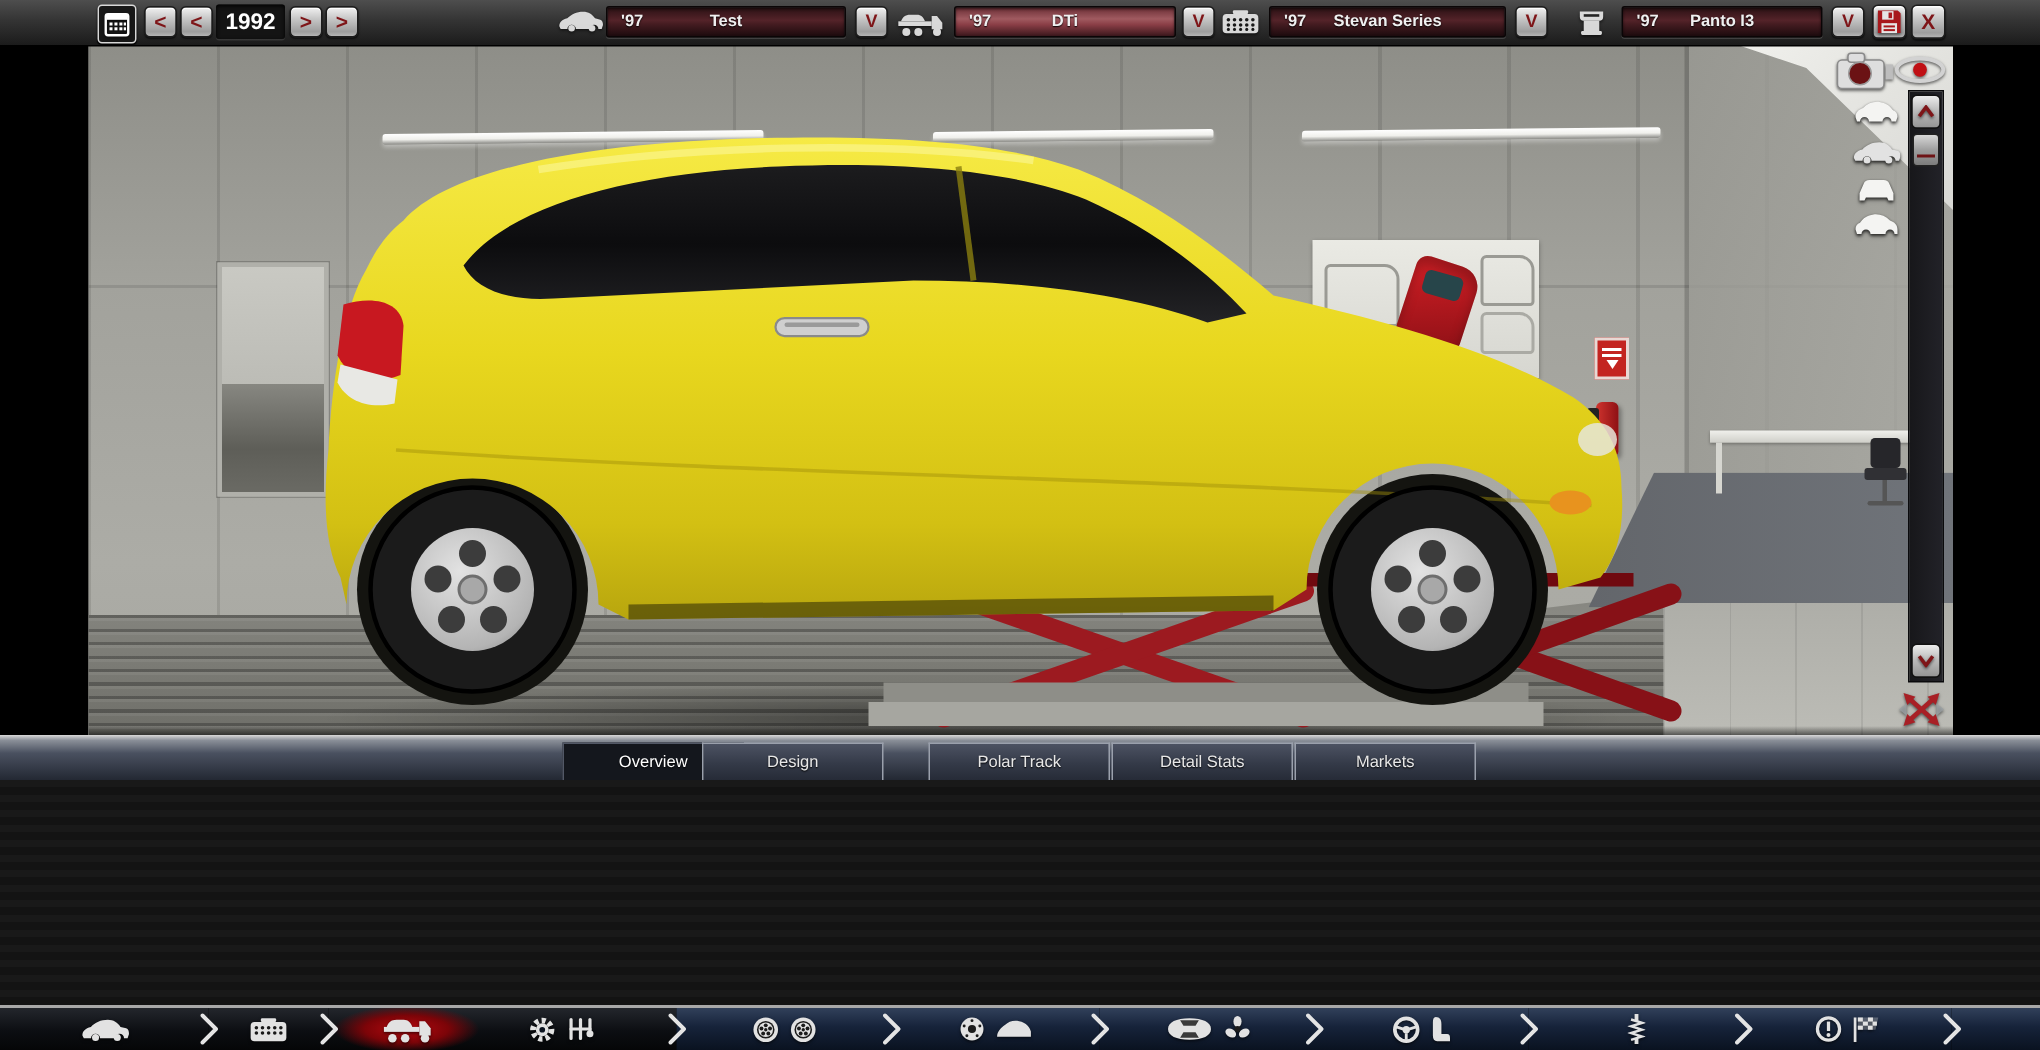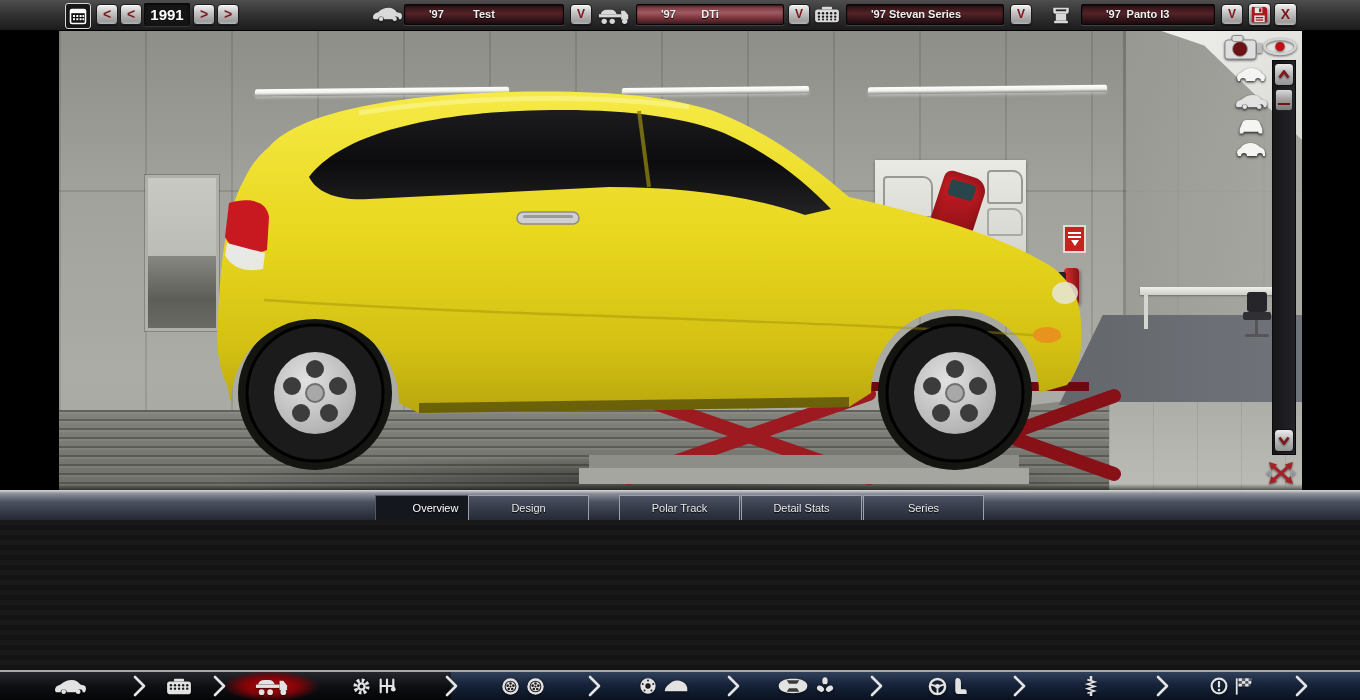--- a/index.html
+++ b/index.html
@@ -17,21 +17,21 @@
   #cal-btn{position:absolute;left:65px;top:3px;width:24px;height:24px;background:#181818;
     border:1px solid #d8d8d8;border-radius:3px;box-shadow:0 1px 1px #000;display:flex;align-items:center;justify-content:center;}
   #year-box{position:absolute;left:144px;top:3px;width:46px;height:23px;background:#141414;
     border-radius:2px;color:#fff;font-size:15px;font-weight:bold;text-align:center;line-height:23px;
     box-shadow:inset 0 1px 3px #000,0 1px 0 rgba(255,255,255,.1);}
   .sel-icon{position:absolute;top:6px;opacity:.95;}
   .sel-field{position:absolute;top:4px;height:21px;box-sizing:border-box;border:1px solid #0a0506;border-radius:2px;
     background:linear-gradient(180deg,#2a1114 0%,#542329 45%,#431b20 60%,#1d0b0e 100%);
     box-shadow:0 1px 0 rgba(255,255,255,.14),inset 0 1px 2px rgba(0,0,0,.6);color:#f0f0f0;font-size:11px;font-weight:bold;}
   .sel-field.selected{background:linear-gradient(180deg,#6a2e35 0%,#a05a60 40%,#8a3e46 60%,#3c181d 100%);}
-  .sel-year{position:absolute;left:24px;top:0;line-height:19px;text-shadow:0 1px 1px #000;text-align:right;}
+  .sel-year{position:absolute;left:9px;top:0;line-height:19px;text-shadow:0 1px 1px #000;text-align:right;}
   .sel-name{position:absolute;left:0;right:0;top:0;text-align:center;line-height:19px;text-shadow:0 1px 1px #000;}
   .vbtn{width:22px;height:21px;top:4px;font-size:12px;line-height:19px;}
   #save-btn{left:1248px;top:3px;width:23px;height:23px;display:flex;align-items:center;justify-content:center;}
   #close-btn{left:1274px;top:3px;width:23px;height:23px;font-size:14px;line-height:21px;}
 
   
   #viewport{position:absolute;left:59px;top:30px;width:1243px;height:460px;overflow:hidden;background:#a2a29c;}
   #wall{position:absolute;inset:0;
     background:
       repeating-linear-gradient(90deg,rgba(0,0,0,.10) 0 2px,rgba(255,255,255,0) 2px 86px),
@@ -142,21 +142,21 @@
               <rect x="7.3" y="11.2" width="2" height="2"></rect>
               <rect x="10.6" y="11.2" width="2" height="2"></rect>
               <rect x="13.5" y="8" width="1.5" height="2"></rect>
               <rect x="13.5" y="11.2" width="1.5" height="2"></rect>
             </g>
           </svg>
       </span>
     </div>
     <div class="mbtn navbtn" style="left:96px">&lt;</div>
     <div class="mbtn navbtn" style="left:120px">&lt;</div>
-    <div id="year-box">1991</div>
+    <div id="year-box">1992</div>
     <div class="mbtn navbtn" style="left:193px">&gt;</div>
     <div class="mbtn navbtn" style="left:217px">&gt;</div>
     <div id="selector-row">
         <span class="icon-wrap sel-icon" style="left: 372px; position: absolute;">
           <svg width="30" height="16" viewBox="0 0 34 18">
             <path fill="#e2e2e2" d="M1 13c0-3 2-5 6-6 3-3 7-5 12-5 4 0 7 2 9 5l4 1c1.5.5 2 2 2 4l-1 3h-2.5a3.2 3.2 0 0 0-6.4 0H13.5a3.2 3.2 0 0 0-6.4 0H2z"></path>
             <circle cx="10.3" cy="14.5" r="2.5" fill="#e2e2e2"></circle>
             <circle cx="25.7" cy="14.5" r="2.5" fill="#e2e2e2"></circle>
           </svg>
         </span>
@@ -459,21 +459,21 @@
       </span>
     </div>
     <div id="vp-bottom-edge"></div>
   </div>
 
   <div id="tab-strip">
       <div class="tab active" style="left: 375px;">Overview</div>
       <div class="tab" style="left: 468px;">Design</div>
       <div class="tab" style="left: 619px;">Polar Track</div>
       <div class="tab" style="left: 741px;">Detail Stats</div>
-      <div class="tab" style="left: 863px;">Series</div>
+      <div class="tab" style="left: 863px;">Markets</div>
     </div>
 
   <div id="stats-panel">
     
     
     
   </div>
 
   <footer id="bottom-bar">
       <div class="seg dark" style="width: 139px;">

